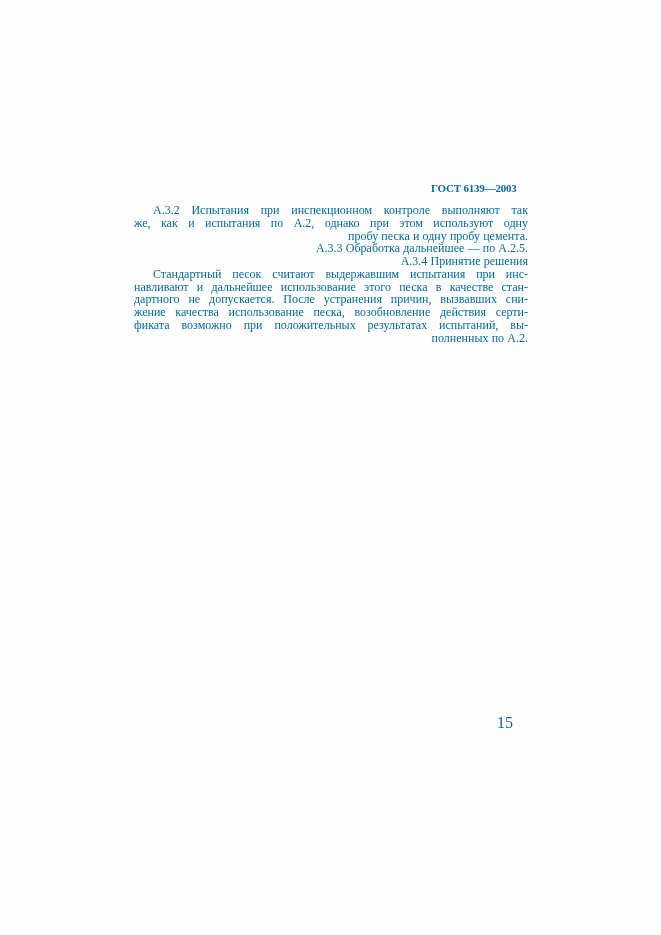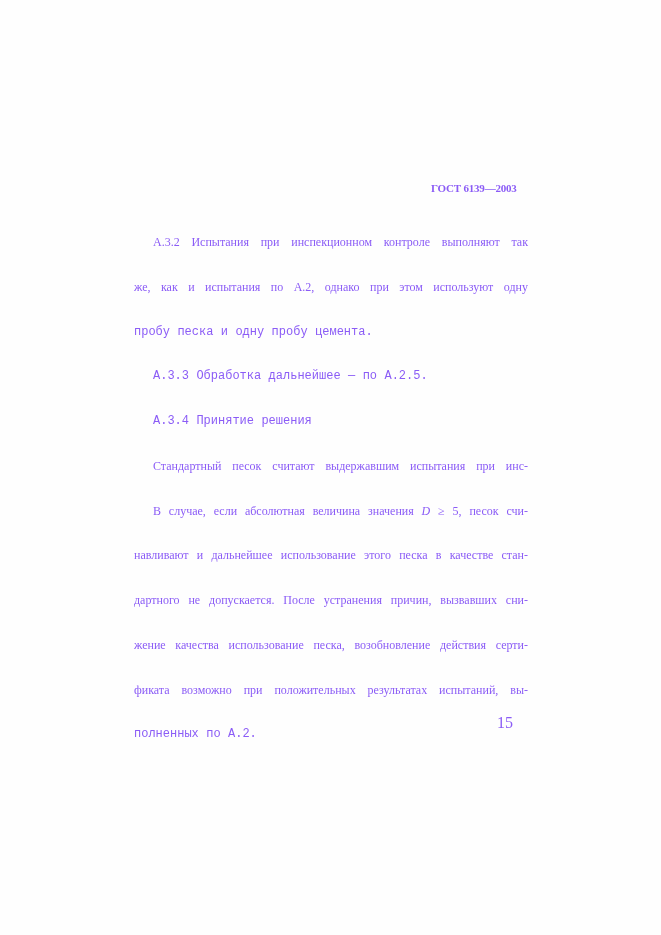--- a/index.html
+++ b/index.html
@@ -6,21 +6,21 @@
     margin: 0;
     padding: 0;
     background: #ffffff;
   }
   .page {
     position: relative;
     width: 661px;
     height: 935px;
     background: #fefefe;
     font-family: "Liberation Serif", "DejaVu Serif", serif;
-    color: #8b5cf6;
+    color: #0369a1;
     overflow: hidden;
   }
   .running-head {
     position: absolute;
     left: 431px;
     top: 182px;
     font-size: 11px;
     font-weight: bold;
     letter-spacing: -0.2px;
     white-space: nowrap;
@@ -29,30 +29,28 @@
     position: absolute;
     left: 134px;
     top: 204px;
     width: 394px;
     font-size: 12px;
     line-height: 12.75px;
     word-spacing: 0.2px;
   }
   .ln {
     min-height: 12.75px;
-    margin-top: 32px;
   }
   .j {
     text-align: justify;
     text-align-last: justify;
   }
   .l {
-    text-align: left;
+    text-align: right;
     white-space: nowrap;
-    font-family: Liberation Mono, monospace;
   }
   .ind {
     text-indent: 19px;
   }
   .v {
     font-style: italic;
   }
   .page-num {
     position: absolute;
     left: 497px;
@@ -67,21 +65,20 @@
 
   <div class="running-head">ГОСТ 6139—2003</div>
 
   <div class="doc-body">
     <div class="ln j ind">А.3.2 Испытания при инспекционном контроле выполняют так</div>
     <div class="ln j">же, как и испытания по А.2, однако при этом используют одну</div>
     <div class="ln l">пробу песка и одну пробу цемента.</div>
     <div class="ln l ind">А.3.3 Обработка дальнейшее — по А.2.5.</div>
     <div class="ln l ind">А.3.4 Принятие решения</div>
     <div class="ln j ind">Стандартный песок считают выдержавшим испытания при инс-</div>
-    <div class="ln j ind"><span>В случае, если абсолютная величина значения </span><i class="v">D</i><span> ≥ 5, песок счи-</span></div>
     <div class="ln j">навливают и дальнейшее использование этого песка в качестве стан-</div>
     <div class="ln j">дартного не допускается. После устранения причин, вызвавших сни-</div>
     <div class="ln j">жение качества использование песка, возобновление действия серти-</div>
     <div class="ln j">фиката возможно при положительных результатах испытаний, вы-</div>
     <div class="ln l">полненных по А.2.</div>
   </div>
 
   <div class="page-num">15</div>
 
 </div>

